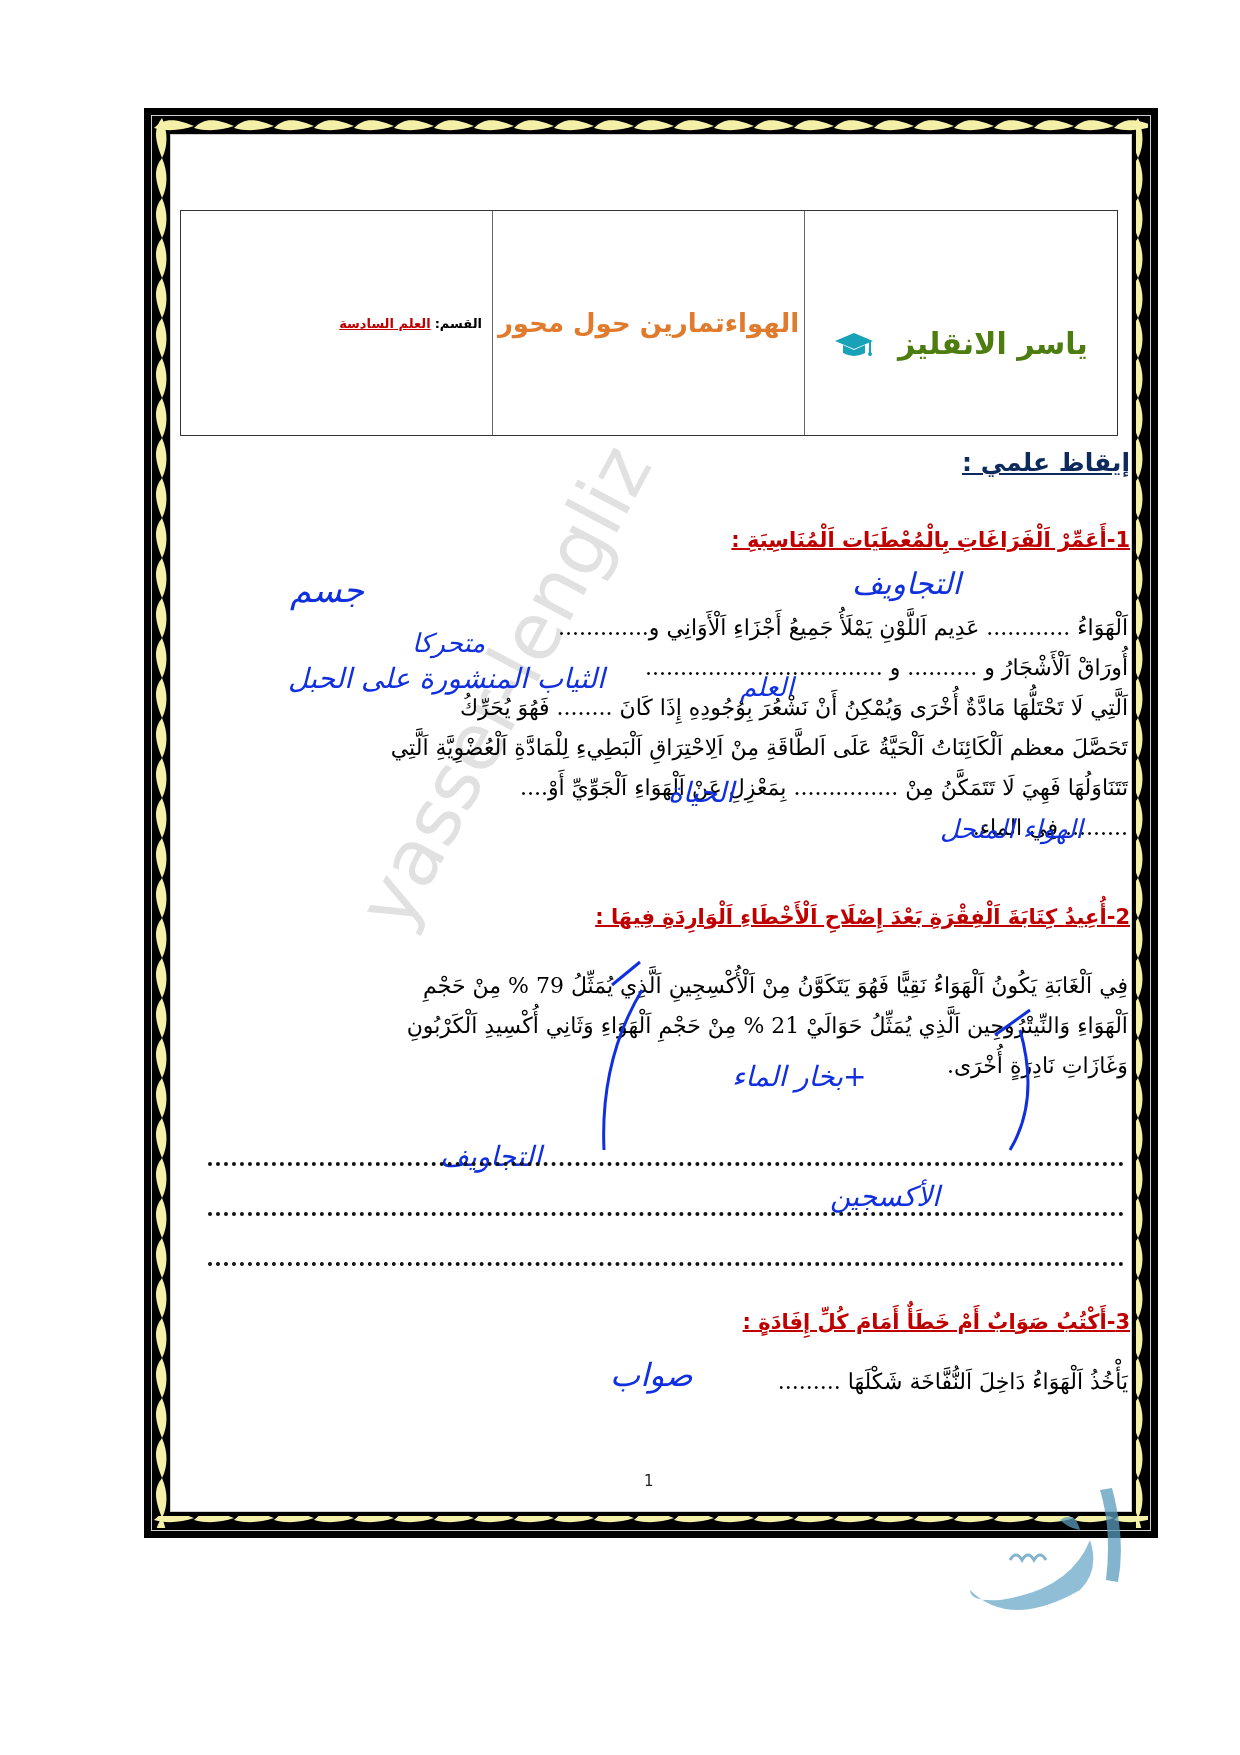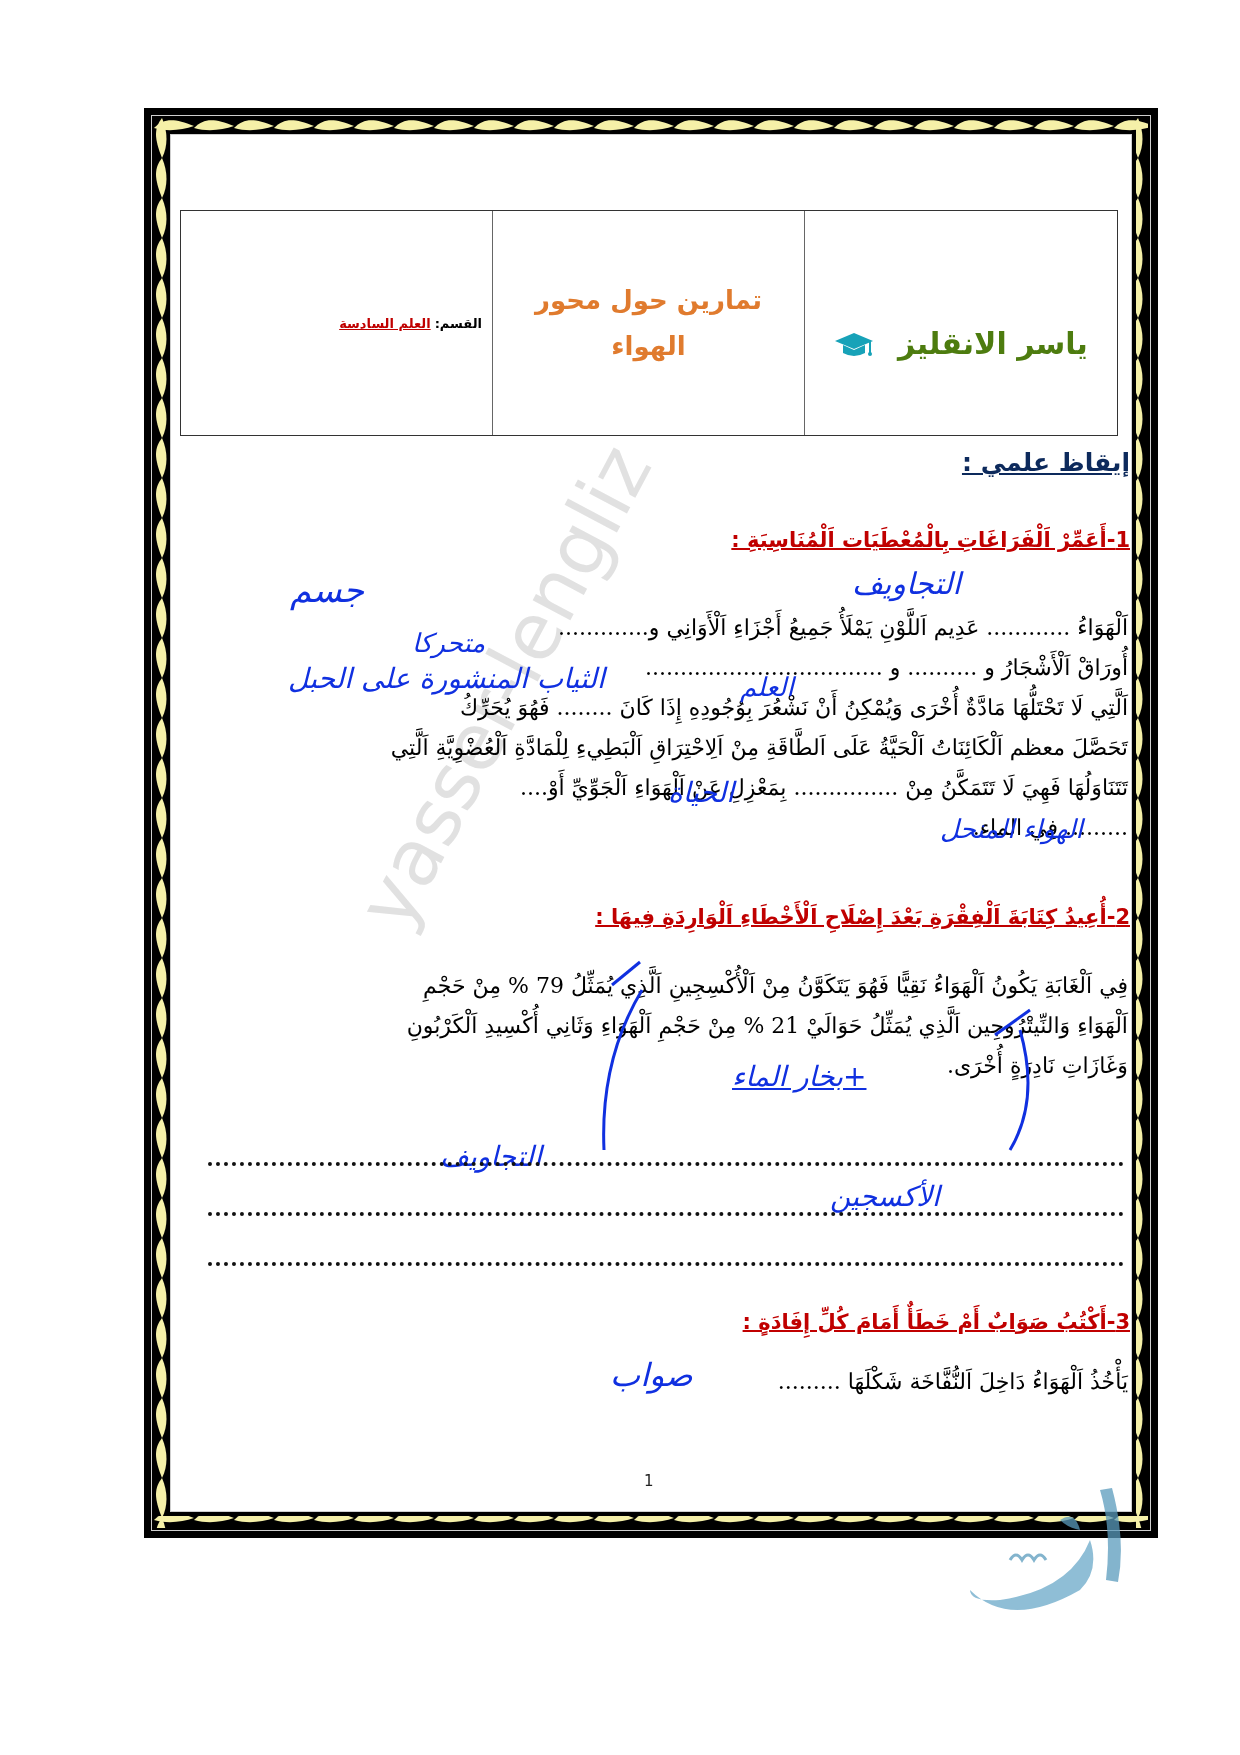--- a/index.html
+++ b/index.html
@@ -53,21 +53,21 @@
       box-sizing: border-box;
     }
     .header-cell {
       box-sizing: border-box;
       height: 100%;
       display: flex;
       align-items: center;
       justify-content: center;
     }
     .cell-class  { width: 312px; border-right: 1.5px solid #666; justify-content: flex-end; padding-right: 10px; }
-    .cell-title  { width: 312px; border-right: 1.5px solid #666; flex-direction: column; }
+    .cell-title  { width: 312px; border-right: 1.5px solid #666; flex-direction: row; }
     .cell-brand  { flex: 1; }
 
     .class-label {
       direction: rtl;
       font-family: "DejaVu Sans", sans-serif;
       font-size: 13px;
       font-weight: bold;
       color: #000;
       display: flex;
       gap: 4px;
@@ -265,21 +265,21 @@
   <div>اَلْهَوَاءِ وَالنِّيتْرُوجِين اَلَّذِي يُمَثِّلُ حَوَالَيْ 21 % مِنْ حَجْمِ اَلْهَوَاءِ وَثَانِي أُكْسِيدِ اَلْكَرْبُونِ</div>
   <div>وَغَازَاتِ نَادِرَةٍ أُخْرَى.</div>
 </div>
 
 <svg style="position:absolute; left:0; top:0;" width="1240" height="1755">
   <line x1="612" y1="985" x2="640" y2="962" stroke="#1030e0" stroke-width="3"></line>
   <line x1="995" y1="1035" x2="1030" y2="1010" stroke="#1030e0" stroke-width="3"></line>
   <path d="M642 990 Q 600 1060 604 1150" stroke="#1030e0" stroke-width="3" fill="none"></path>
   <path d="M1020 1030 Q 1040 1100 1010 1150" stroke="#1030e0" stroke-width="3" fill="none"></path>
 </svg>
-<div class="hw" style="left:732px; top:1060px; font-size:28px;text-decoration:underline;">+بخار الماء</div>
+<div class="hw" style="left:732px; top:1060px; font-size:28px;">+بخار الماء</div>
 <div class="hw" style="left:440px; top:1140px; font-size:28px;">التجاويف</div>
 <div class="hw" style="left:830px; top:1180px; font-size:28px;">الأكسجين</div>
 
 <div class="dots-line dl1"></div>
 <div class="dots-line dl2"></div>
 <div class="dots-line dl3"></div>
 
 <div class="rtl-block section-heading h3">3-أَكْتُبُ صَوَابٌ أَمْ خَطَأٌ أَمَامَ كُلِّ إِفَادَةٍ :</div>
 <div class="rtl-block para p3">
   <div>يَأْخُذُ اَلْهَوَاءُ دَاخِلَ اَلنُّفَّاخَة شَكْلَهَا .........</div>

